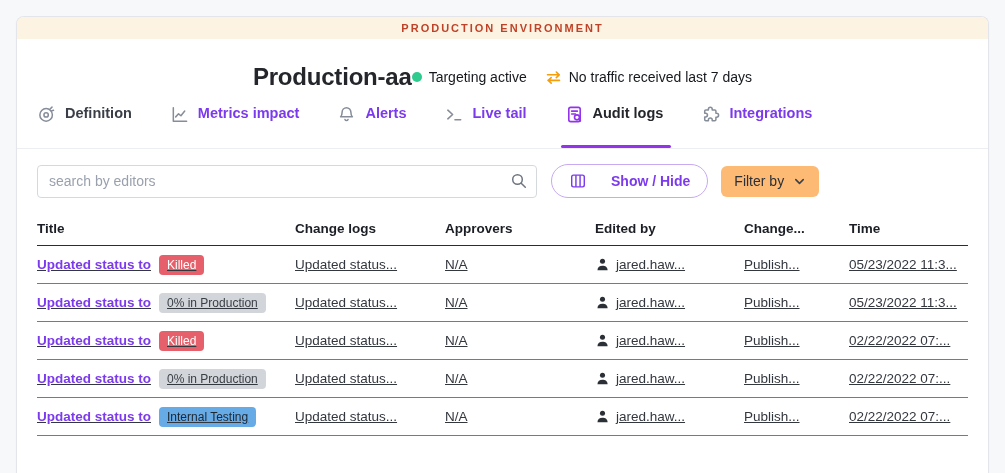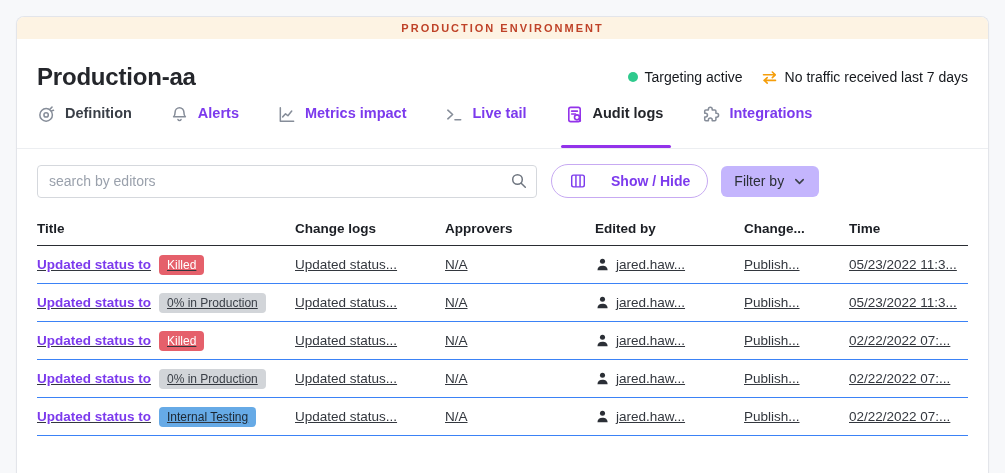--- a/index.html
+++ b/index.html
@@ -4,21 +4,21 @@
 <style>
   * { margin:0; padding:0; box-sizing:border-box; }
   html,body { width:1005px; height:473px; overflow:hidden; background:#f7f8fa;
     font-family:"Liberation Sans", sans-serif; }
   .card { margin:16px 16px 0; height:457px; background:#fff;
     border:1px solid #e3e5ea; border-bottom:none; border-radius:8px 8px 0 0;
     box-shadow:0 1px 2px rgba(0,0,0,.04); overflow:hidden; }
   .banner { height:22px; background:#fdf3e3; color:#bf4228; font-size:11px;
     font-weight:700; letter-spacing:2px; display:flex; align-items:center;
     justify-content:center; text-transform:uppercase; }
-  .hdr { display:flex; justify-content:space-between; align-items:center;
+  .hdr { display:flex; justify-content:center; align-items:center;
     padding:24px 20px 14px; }
   .title { font-size:24px; font-weight:700; color:#24262b; letter-spacing:-.2px; }
   .statuses { display:flex; align-items:center; gap:18px; font-size:14px; color:#15181d; }
   .status { display:flex; align-items:center; gap:7px; }
   .dot { width:10px; height:10px; border-radius:50%; background:#2fca8d; display:inline-block; }
   .tabs { display:flex; align-items:stretch; gap:38px; padding:0 20px;
     border-bottom:1px solid #eceef1; height:44px; }
   .tab { display:flex; gap:9px; font-size:14.5px; font-weight:600;
     color:#7c3aed; cursor:pointer; position:relative; }
   .tab .ticon { display:flex; color:#868d99; }
@@ -32,21 +32,21 @@
   .search-box input { width:100%; height:33px; border:1px solid #d5d8dd; border-radius:4px;
     padding:0 34px 0 11px; font-size:14px; color:#333; outline:none;
     font-family:"Liberation Sans", sans-serif; }
   .search-box input::placeholder { color:#9aa1ac; }
   .search-box .sicon { position:absolute; right:9px; top:7px; color:#6f7680; }
   .btn-showhide { display:flex; align-items:center; gap:24px; margin-left:14px;
     height:34px; padding:0 17px; border-radius:17px; border:1px solid #c7aaf2;
     background:#fff; color:#7c3aed; font-weight:600; font-size:14px; cursor:pointer;
     font-family:"Liberation Sans", sans-serif; }
   .btn-filter { display:flex; align-items:center; gap:9px; margin-left:13px;
-    height:31px; padding:0 13px; border:none; border-radius:6px; background:#c4b5fd;
+    height:31px; padding:0 13px; border:none; border-radius:6px; background:#fdba74;
     color:#2b2f36; font-size:14px; cursor:pointer; font-family:"Liberation Sans", sans-serif; }
   .table { margin:2px 20px 0; }
   .tgrid { display:grid; grid-template-columns:258px 150px 150px 149px 105px 1fr;
     align-items:center; }
   .thead { height:34px; border-bottom:1.5px solid #2a2d33; font-size:13.5px;
     font-weight:700; color:#1b1e24; }
   .trow { height:38px; border-bottom:1px solid #3b82f6; font-size:13.5px; color:#33373e;text-decoration:underline; }
   .cell-title { display:flex; align-items:center; gap:8px; overflow:hidden; white-space:nowrap; }
   .tprefix { color:#7c3aed; font-weight:700; white-space:nowrap; }
   .badge { font-size:12px; padding:3px 8px; border-radius:4px; white-space:nowrap; }
@@ -88,34 +88,34 @@
           <circle cx="9.6" cy="10.4" r="6.6"></circle>
             <circle cx="9.6" cy="10.4" r="2.3"></circle>
           <path d="M13.8 4.2l2-2M15 6.2l2.4-.6"></path>
         </svg>
       </span>
       <span>Definition</span>
     </div>
     <div class="tab">
       <span class="ticon">
         <svg width="19" height="19" viewBox="0 0 20 20" fill="none" stroke="currentColor" stroke-width="1.6" stroke-linecap="round" stroke-linejoin="round">
+          <path d="M3.5 3v14h14"></path>
+            <polyline points="6 12.5 9 9.3 11.5 11.3 15.5 6.3"></polyline>
+        </svg>
+      </span>
+      <span>Metrics impact</span>
+    </div>
+    <div class="tab">
+      <span class="ticon">
+        <svg width="19" height="19" viewBox="0 0 20 20" fill="none" stroke="currentColor" stroke-width="1.6" stroke-linecap="round" stroke-linejoin="round">
           <path d="M10 2.8a4.6 4.6 0 0 0-4.6 4.6c0 3.6-1.6 5-1.6 5h12.4s-1.6-1.4-1.6-5A4.6 4.6 0 0 0 10 2.8z"></path>
           <path d="M8.4 15.2a1.7 1.7 0 0 0 3.2 0"></path>
         </svg>
       </span>
       <span>Alerts</span>
-    </div>
-    <div class="tab">
-      <span class="ticon">
-        <svg width="19" height="19" viewBox="0 0 20 20" fill="none" stroke="currentColor" stroke-width="1.6" stroke-linecap="round" stroke-linejoin="round">
-          <path d="M3.5 3v14h14"></path>
-            <polyline points="6 12.5 9 9.3 11.5 11.3 15.5 6.3"></polyline>
-        </svg>
-      </span>
-      <span>Metrics impact</span>
     </div>
     <div class="tab">
       <span class="ticon">
         <svg width="19" height="19" viewBox="0 0 20 20" fill="none" stroke="currentColor" stroke-width="1.7" stroke-linecap="round" stroke-linejoin="round">
           <path d="M3 5.5l5 4.5-5 4.5"></path>
             <path d="M10.5 15.5h6"></path>
         </svg>
       </span>
       <span>Live tail</span>
     </div>

